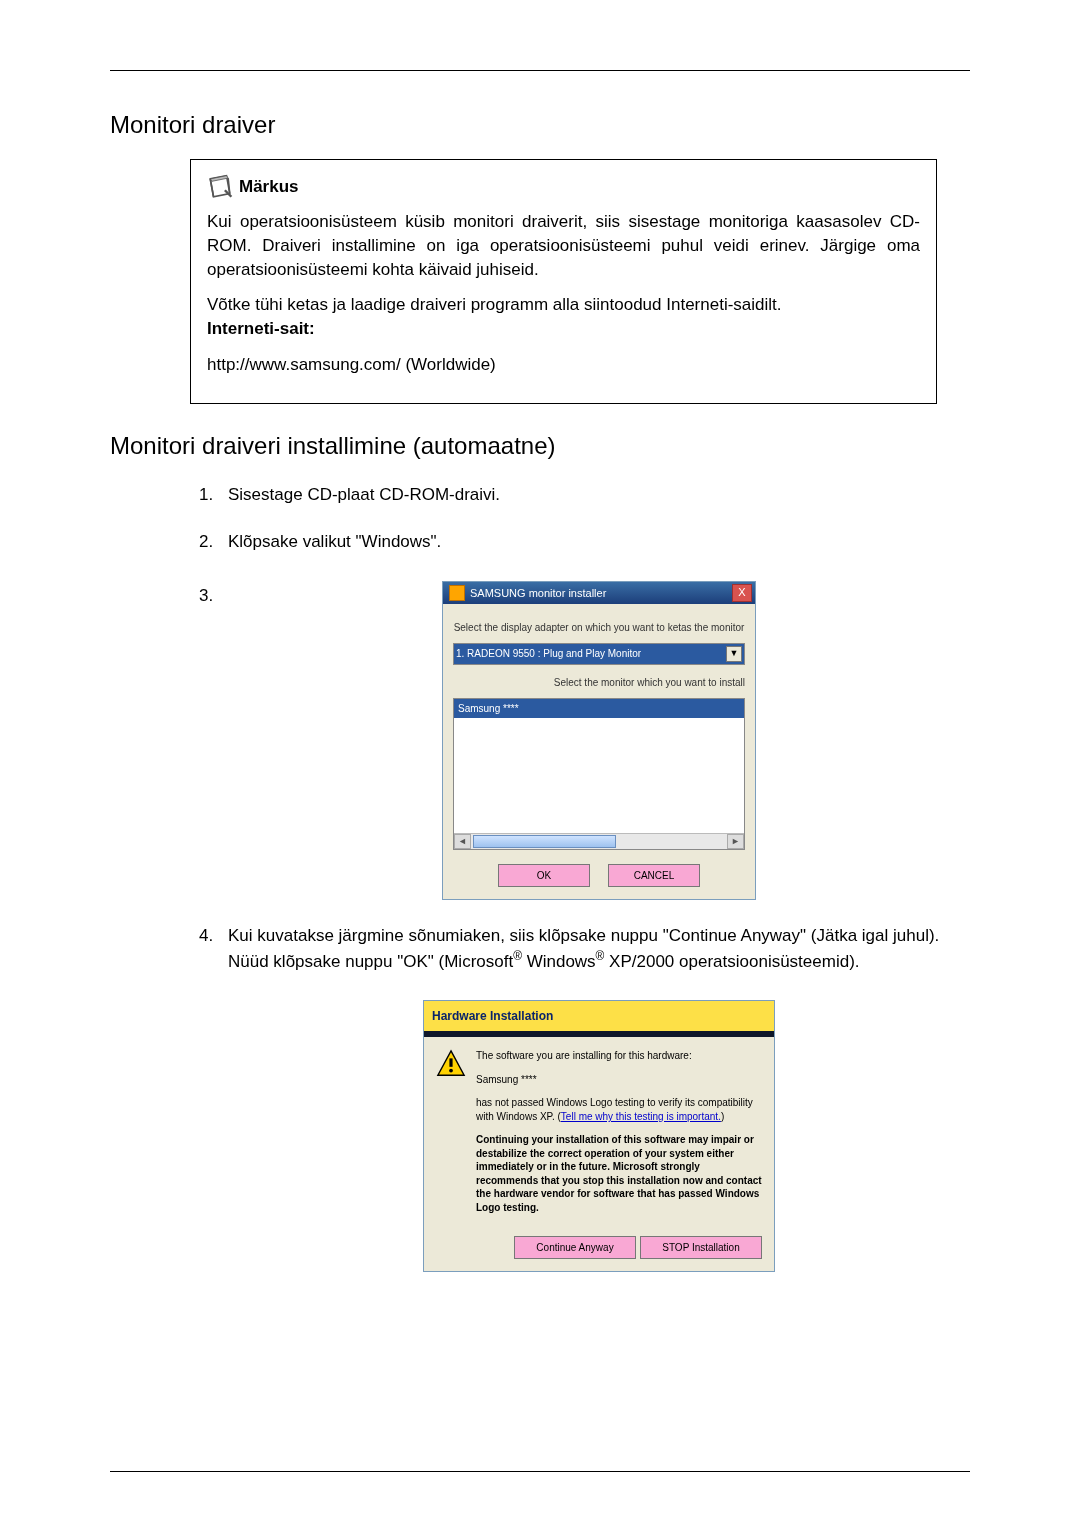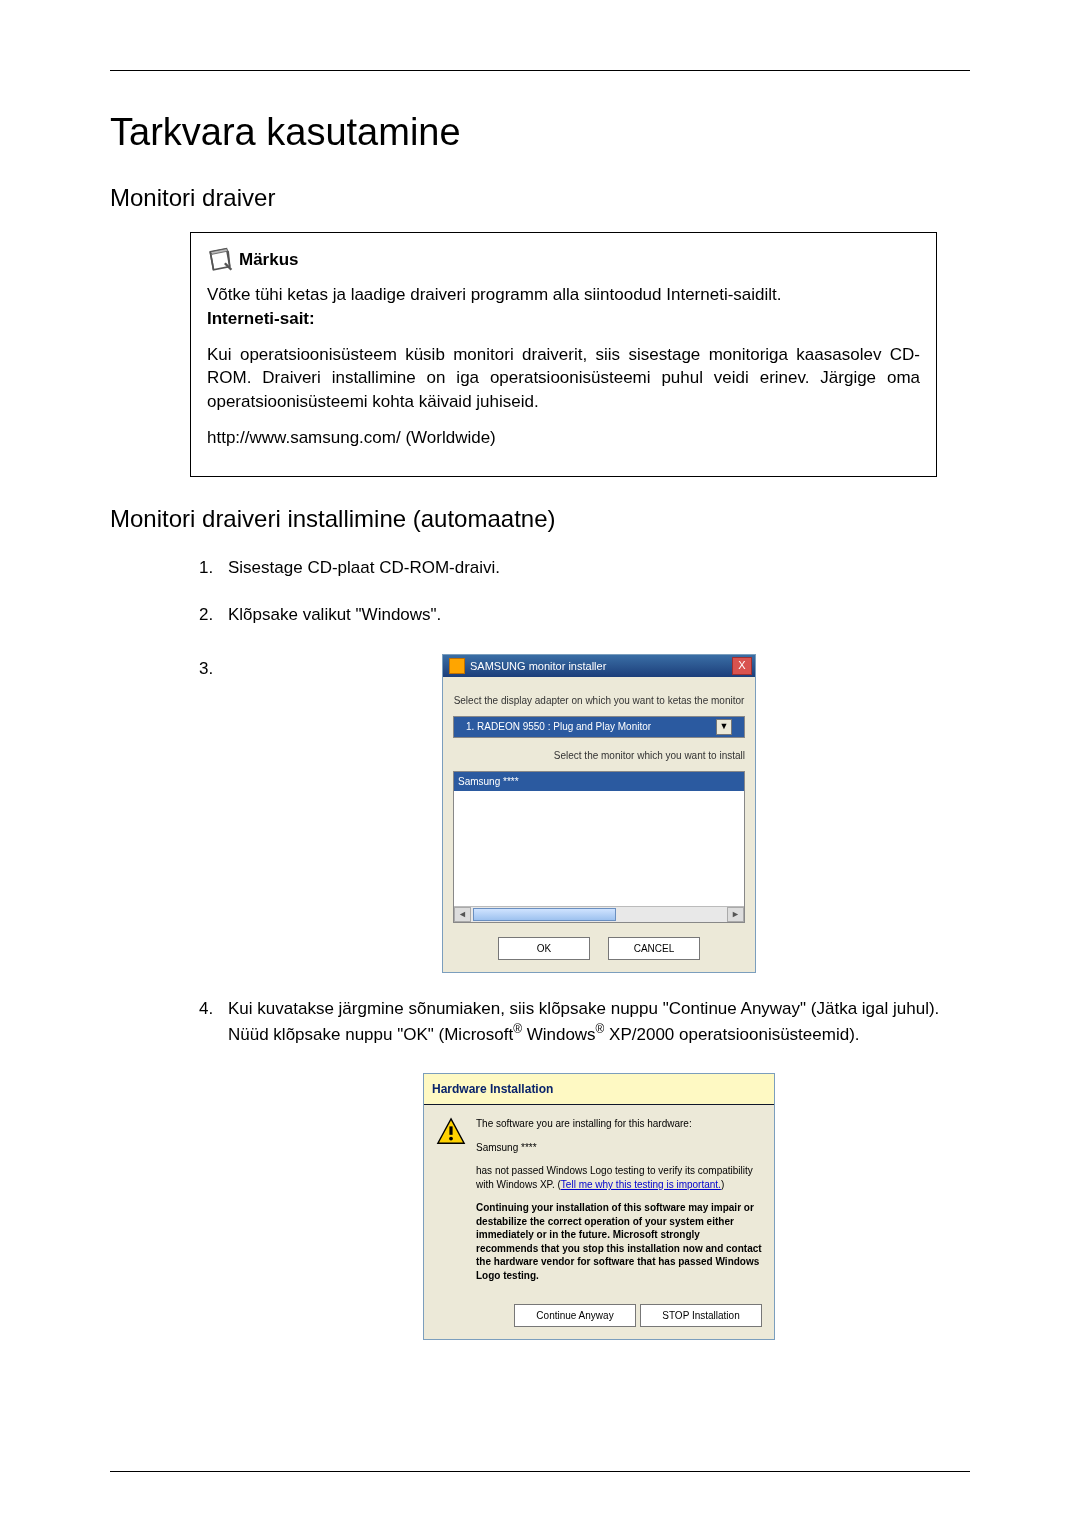--- a/index.html
+++ b/index.html
@@ -122,21 +122,21 @@
     font-size:11px;
     line-height:1;
     border:1px solid #a03030;
   }
   .dlg-body { padding: 8px 10px 12px 10px; }
   .dlg-instr { text-align:center; margin: 8px 0 8px 0; font-size:10px; color:#333; }
   .dlg-select {
     background:#2b5aa0;
     color:#fff;
     border:1px solid #888;
-    padding:2px 12px;
+    padding:2px 2px;
     display:flex;
     justify-content:space-between;
     align-items:center;
     font-size:10px;
   }
   .dlg-select .dd {
     width:14px;height:14px;background:#ece9d8;border:1px solid #777;
     display:flex;align-items:center;justify-content:center;color:#000;font-size:9px;
   }
   .dlg-list {
@@ -181,41 +181,41 @@
   }
   .dlg-buttons {
     display:flex;
     justify-content:center;
     gap:18px;
     padding-top:14px;
   }
   .win-btn {
     min-width:70px;
     padding:3px 10px;
-    background:#ffffff;
+    background:#f9a8d4;
     border:1px solid #777;
     font-size:10px;
     text-align:center;
   }
 
   
   .dlg-warn {
     width: 350px;
     border:1px solid #7b9ebd;
     background:#ece9d8;
     font-family: Tahoma, Arial, sans-serif;
     font-size:11px;
   }
   .dlg-warn .hdr {
-    background:#fef9c3;
+    background:#fde047;
     padding:6px 8px;
     color:#0a246a;
     font-weight:bold;
     font-size:12px;
-    border-bottom:1px solid #0f172a;
+    border-bottom:6px solid #0f172a;
   }
   .dlg-warn .content {
     display:flex;
     gap:10px;
     padding:12px 12px 4px 12px;
   }
   .warn-icon {
     width:30px;height:30px;
     flex:0 0 30px;
   }
@@ -231,42 +231,41 @@
   }
   .sup { font-size:0.7em; vertical-align: super; }
 </style>
 </head>
 <body>
 
 <div class="page">
 
   <hr class="rule">
 
-  <h1 class="title">Tarkvara kasutamine</h1>
 
   <h2 class="section">Monitori draiver</h2>
 
   <div class="note-box">
     <div class="note-head">
       <span class="note-icon">
         <svg viewBox="0 0 32 32" width="26" height="26">
           <path d="M4 6 L24 2 L28 24 L8 28 Z" fill="#fff" stroke="#555" stroke-width="2"></path>
           <path d="M4 6 L24 2 L26 5 L6 9 Z" fill="#bbb" stroke="#555" stroke-width="1"></path>
           <path d="M26 5 L28 24" stroke="#555" stroke-width="2" fill="none"></path>
           <path d="M4 6 L8 28" stroke="#555" stroke-width="2" fill="none"></path>
           <path d="M22 20 L30 28" stroke="#555" stroke-width="3"></path>
         </svg>
       </span>
       <span class="note-label">Märkus</span>
     </div>
+    <p>Kui operatsioonisüsteem küsib monitori draiverit, siis sisestage monitoriga kaasasolev CD-ROM. Draiveri installimine on iga operatsioonisüsteemi puhul veidi erinev. Järgige oma operatsioonisüsteemi kohta käivaid juhiseid.</p>
     <p>
       <span>Võtke tühi ketas ja laadige draiveri programm alla siintoodud Interneti-saidilt.</span><br>
       <span class="bold">Interneti-sait:</span>
     </p>
-    <p>Kui operatsioonisüsteem küsib monitori draiverit, siis sisestage monitoriga kaasasolev CD-ROM. Draiveri installimine on iga operatsioonisüsteemi puhul veidi erinev. Järgige oma operatsioonisüsteemi kohta käivaid juhiseid.</p>
     <p>http://www.samsung.com/ (Worldwide)</p>
   </div>
 
   <h2 class="section" style="margin-top:28px;">Monitori draiveri installimine (automaatne)</h2>
 
   <ol class="steps">
     <li>Sisestage CD-plaat CD-ROM-draivi.</li>
     <li>Klõpsake valikut "Windows".</li>
     <li>
 

